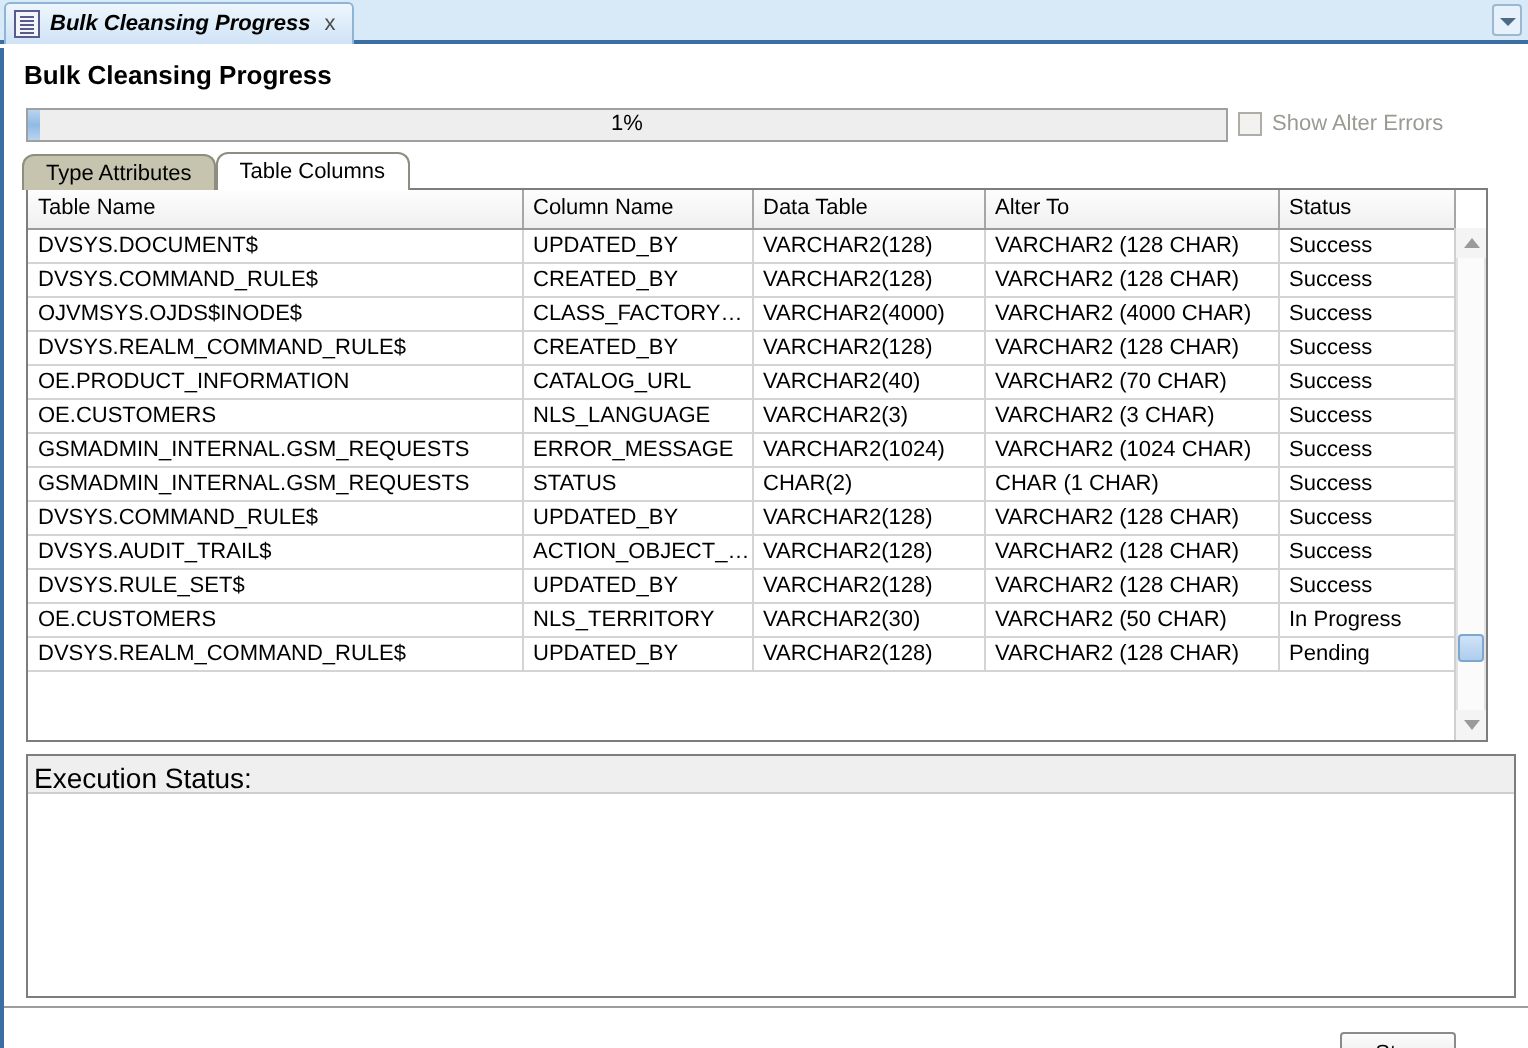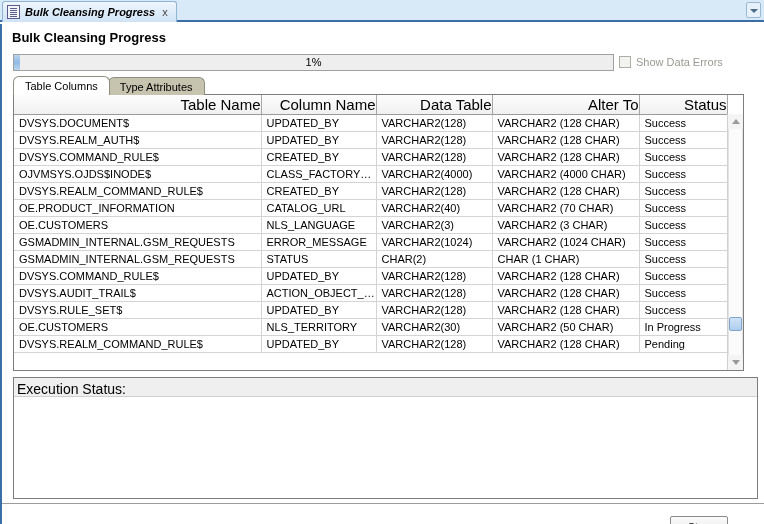--- a/index.html
+++ b/index.html
@@ -204,22 +204,22 @@
     width: 713px;
     border-collapse: collapse;
     table-layout: fixed;
   }
   .grid th {
     height: 19px;
     background: linear-gradient(to bottom, #fdfdfd 0%, #f0f0f0 100%);
     border-right: 1px solid #a6a6a6;
     border-bottom: 1px solid #9a9a9a;
     font-weight: normal;
-    font-size: 15px;
-    text-align: right;
+    font-size: 11px;
+    text-align: left;
     padding: 0 0 0 5px;
     color: #000;
     white-space: nowrap;
     overflow: hidden;
     box-sizing: border-box;
   }
   .grid td {
     height: 17px;
     border-right: 1px solid #d4d4d4;
     border-bottom: 1px solid #d4d4d4;
@@ -356,26 +356,26 @@
 
   <div class="page-title">Bulk Cleansing Progress</div>
 
   <div class="progress-wrap">
     <div class="progress-fill" style="width: 6px;"></div>
     <div class="progress-label">1%</div>
   </div>
 
   <label class="show-errors">
     <span class="chk"></span>
-    <span>Show Data Errors</span>
+    <span>Show Alter Errors</span>
   </label>
 
   <div class="inner-tabs">
+    <div class="itab unsel">Type Attributes</div>
     <div class="itab sel">Table Columns</div>
-    <div class="itab unsel">Type Attributes</div>
   </div>
 
   <div class="table-box">
     <table class="grid">
       <thead>
         <tr>
           <th class="c0">Table Name</th>
           <th class="c1">Column Name</th>
           <th class="c2">Data Table</th>
           <th class="c3">Alter To</th>
@@ -384,27 +384,20 @@
       </thead>
       <tbody>
           <tr>
             <td class="c0">DVSYS.DOCUMENT$</td>
             <td class="c1">UPDATED_BY</td>
             <td class="c2">VARCHAR2(128)</td>
             <td class="c3">VARCHAR2 (128 CHAR)</td>
             <td class="c4">Success</td>
           </tr>
           <tr>
-            <td class="c0">DVSYS.REALM_AUTH$</td>
-            <td class="c1">UPDATED_BY</td>
-            <td class="c2">VARCHAR2(128)</td>
-            <td class="c3">VARCHAR2 (128 CHAR)</td>
-            <td class="c4">Success</td>
-          </tr>
-          <tr>
             <td class="c0">DVSYS.COMMAND_RULE$</td>
             <td class="c1">CREATED_BY</td>
             <td class="c2">VARCHAR2(128)</td>
             <td class="c3">VARCHAR2 (128 CHAR)</td>
             <td class="c4">Success</td>
           </tr>
           <tr>
             <td class="c0">OJVMSYS.OJDS$INODE$</td>
             <td class="c1">CLASS_FACTORY_LO...</td>
             <td class="c2">VARCHAR2(4000)</td>

